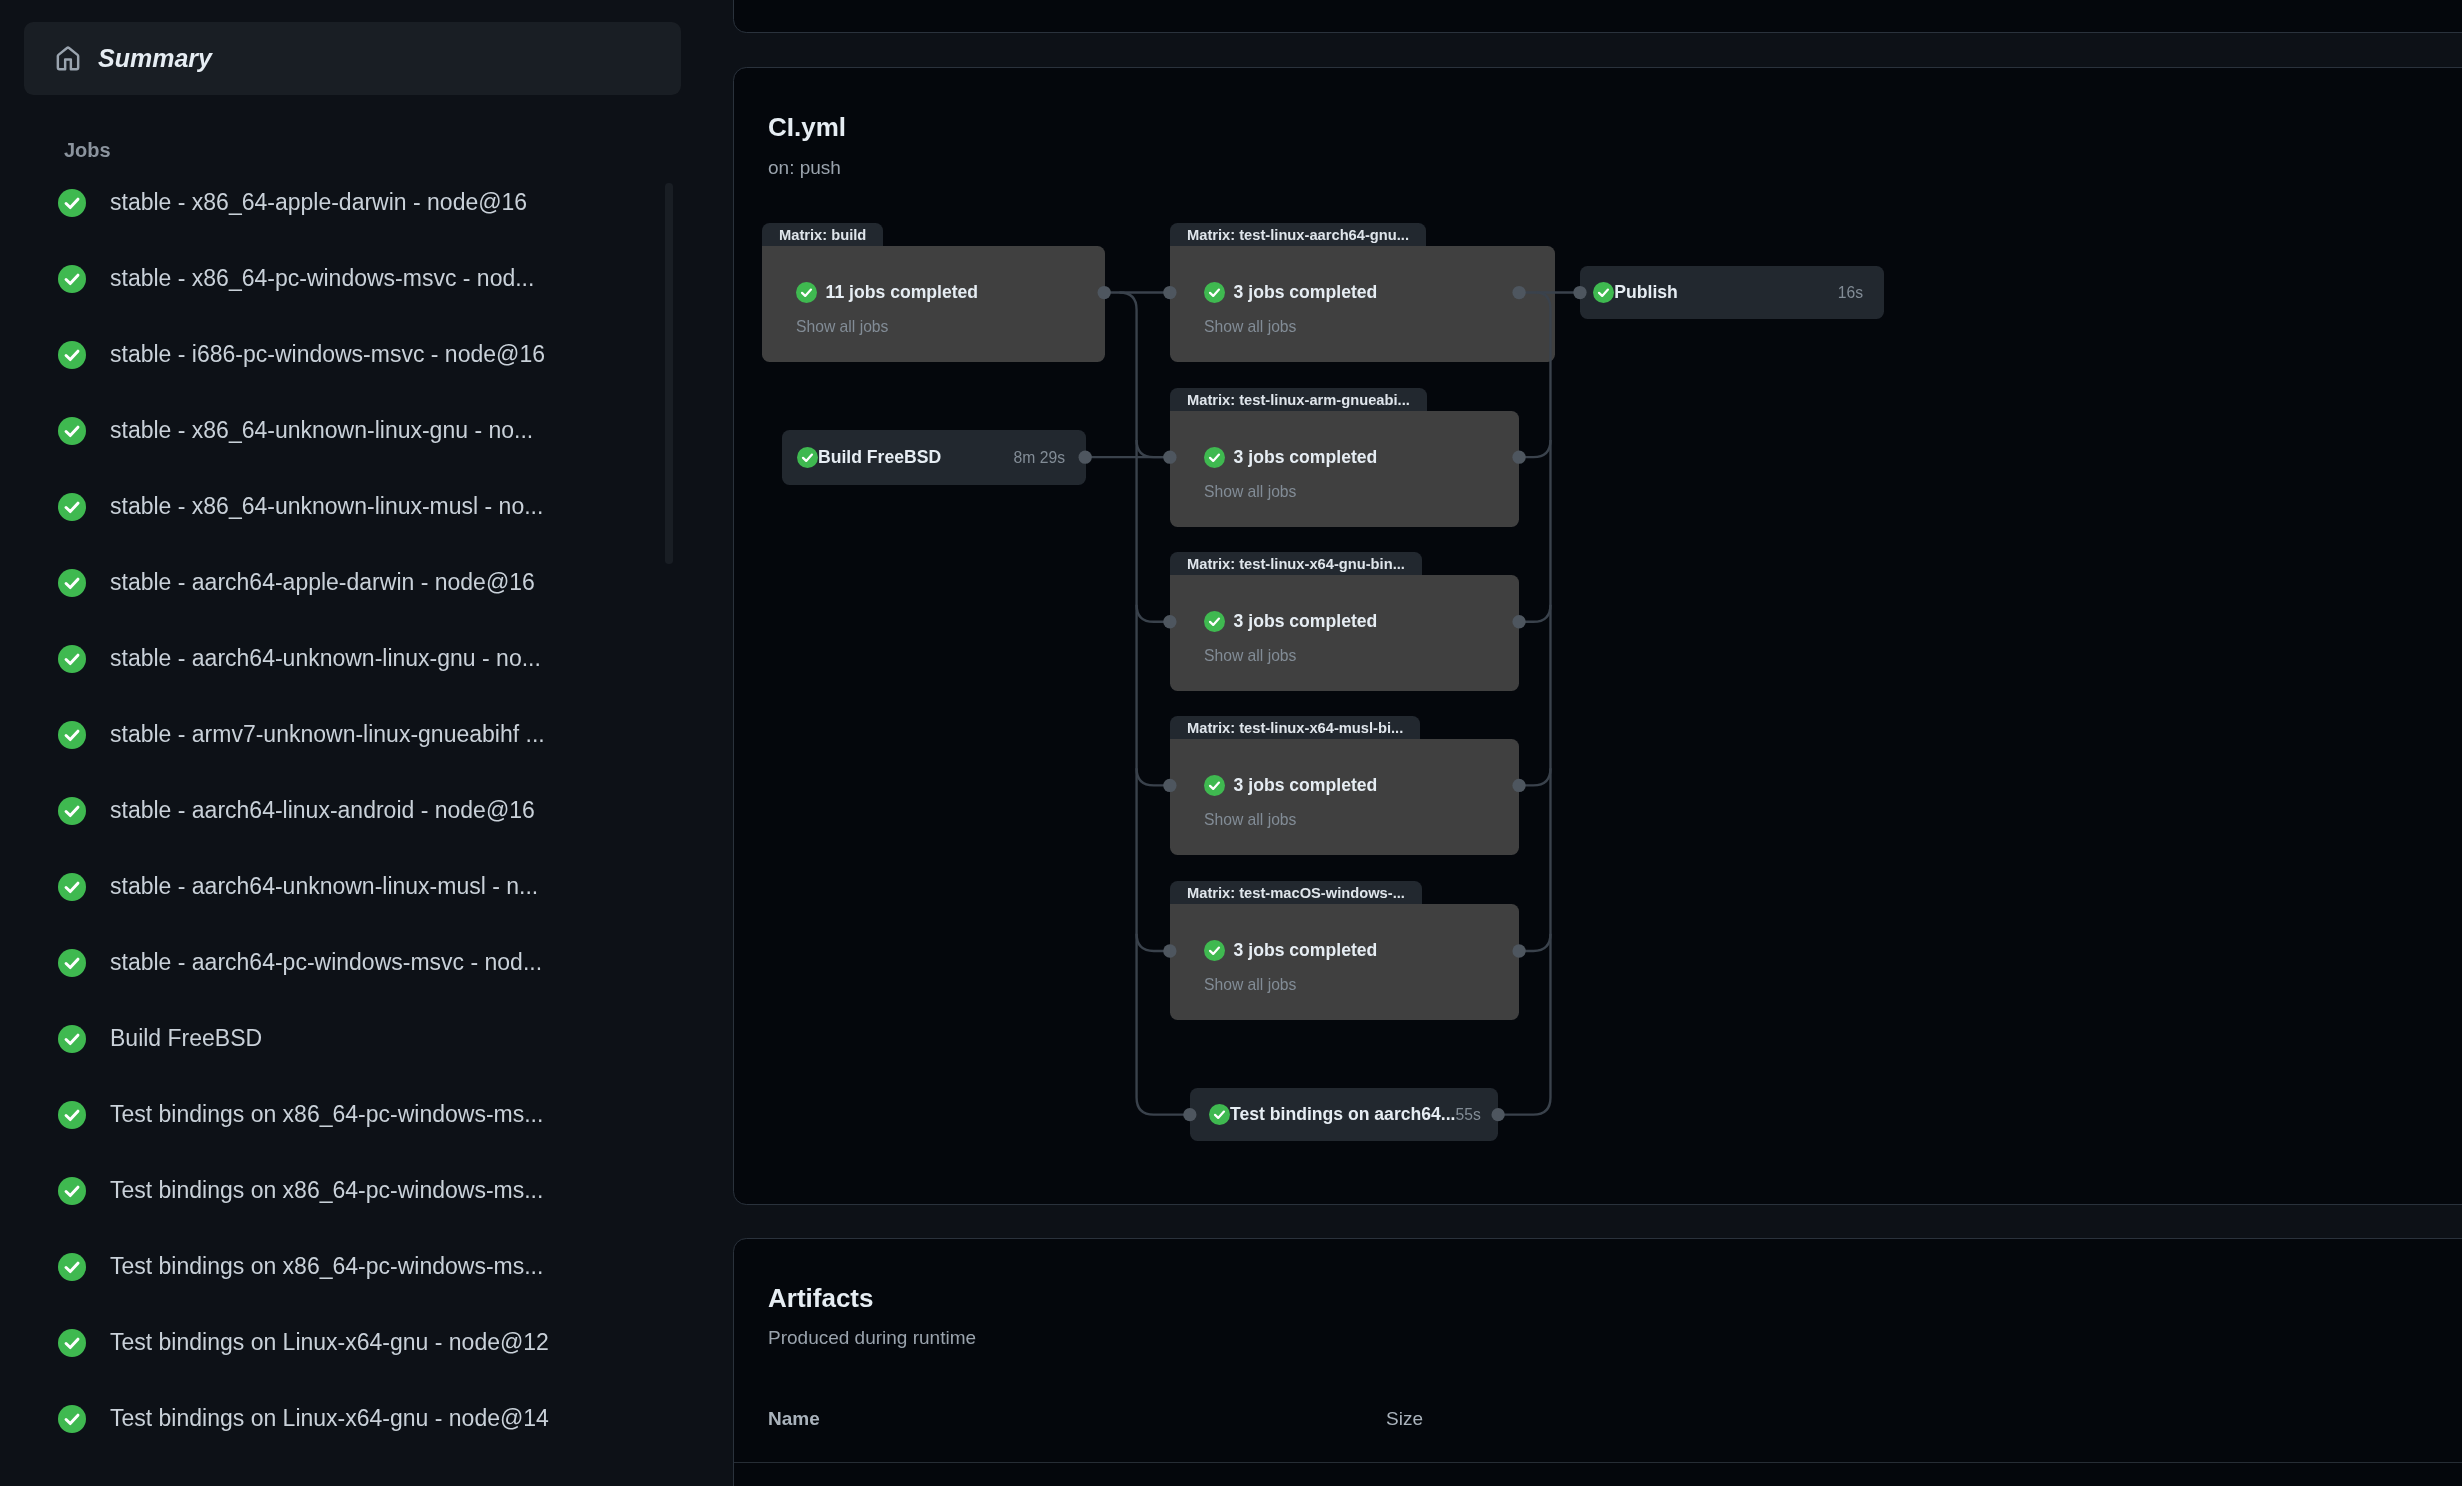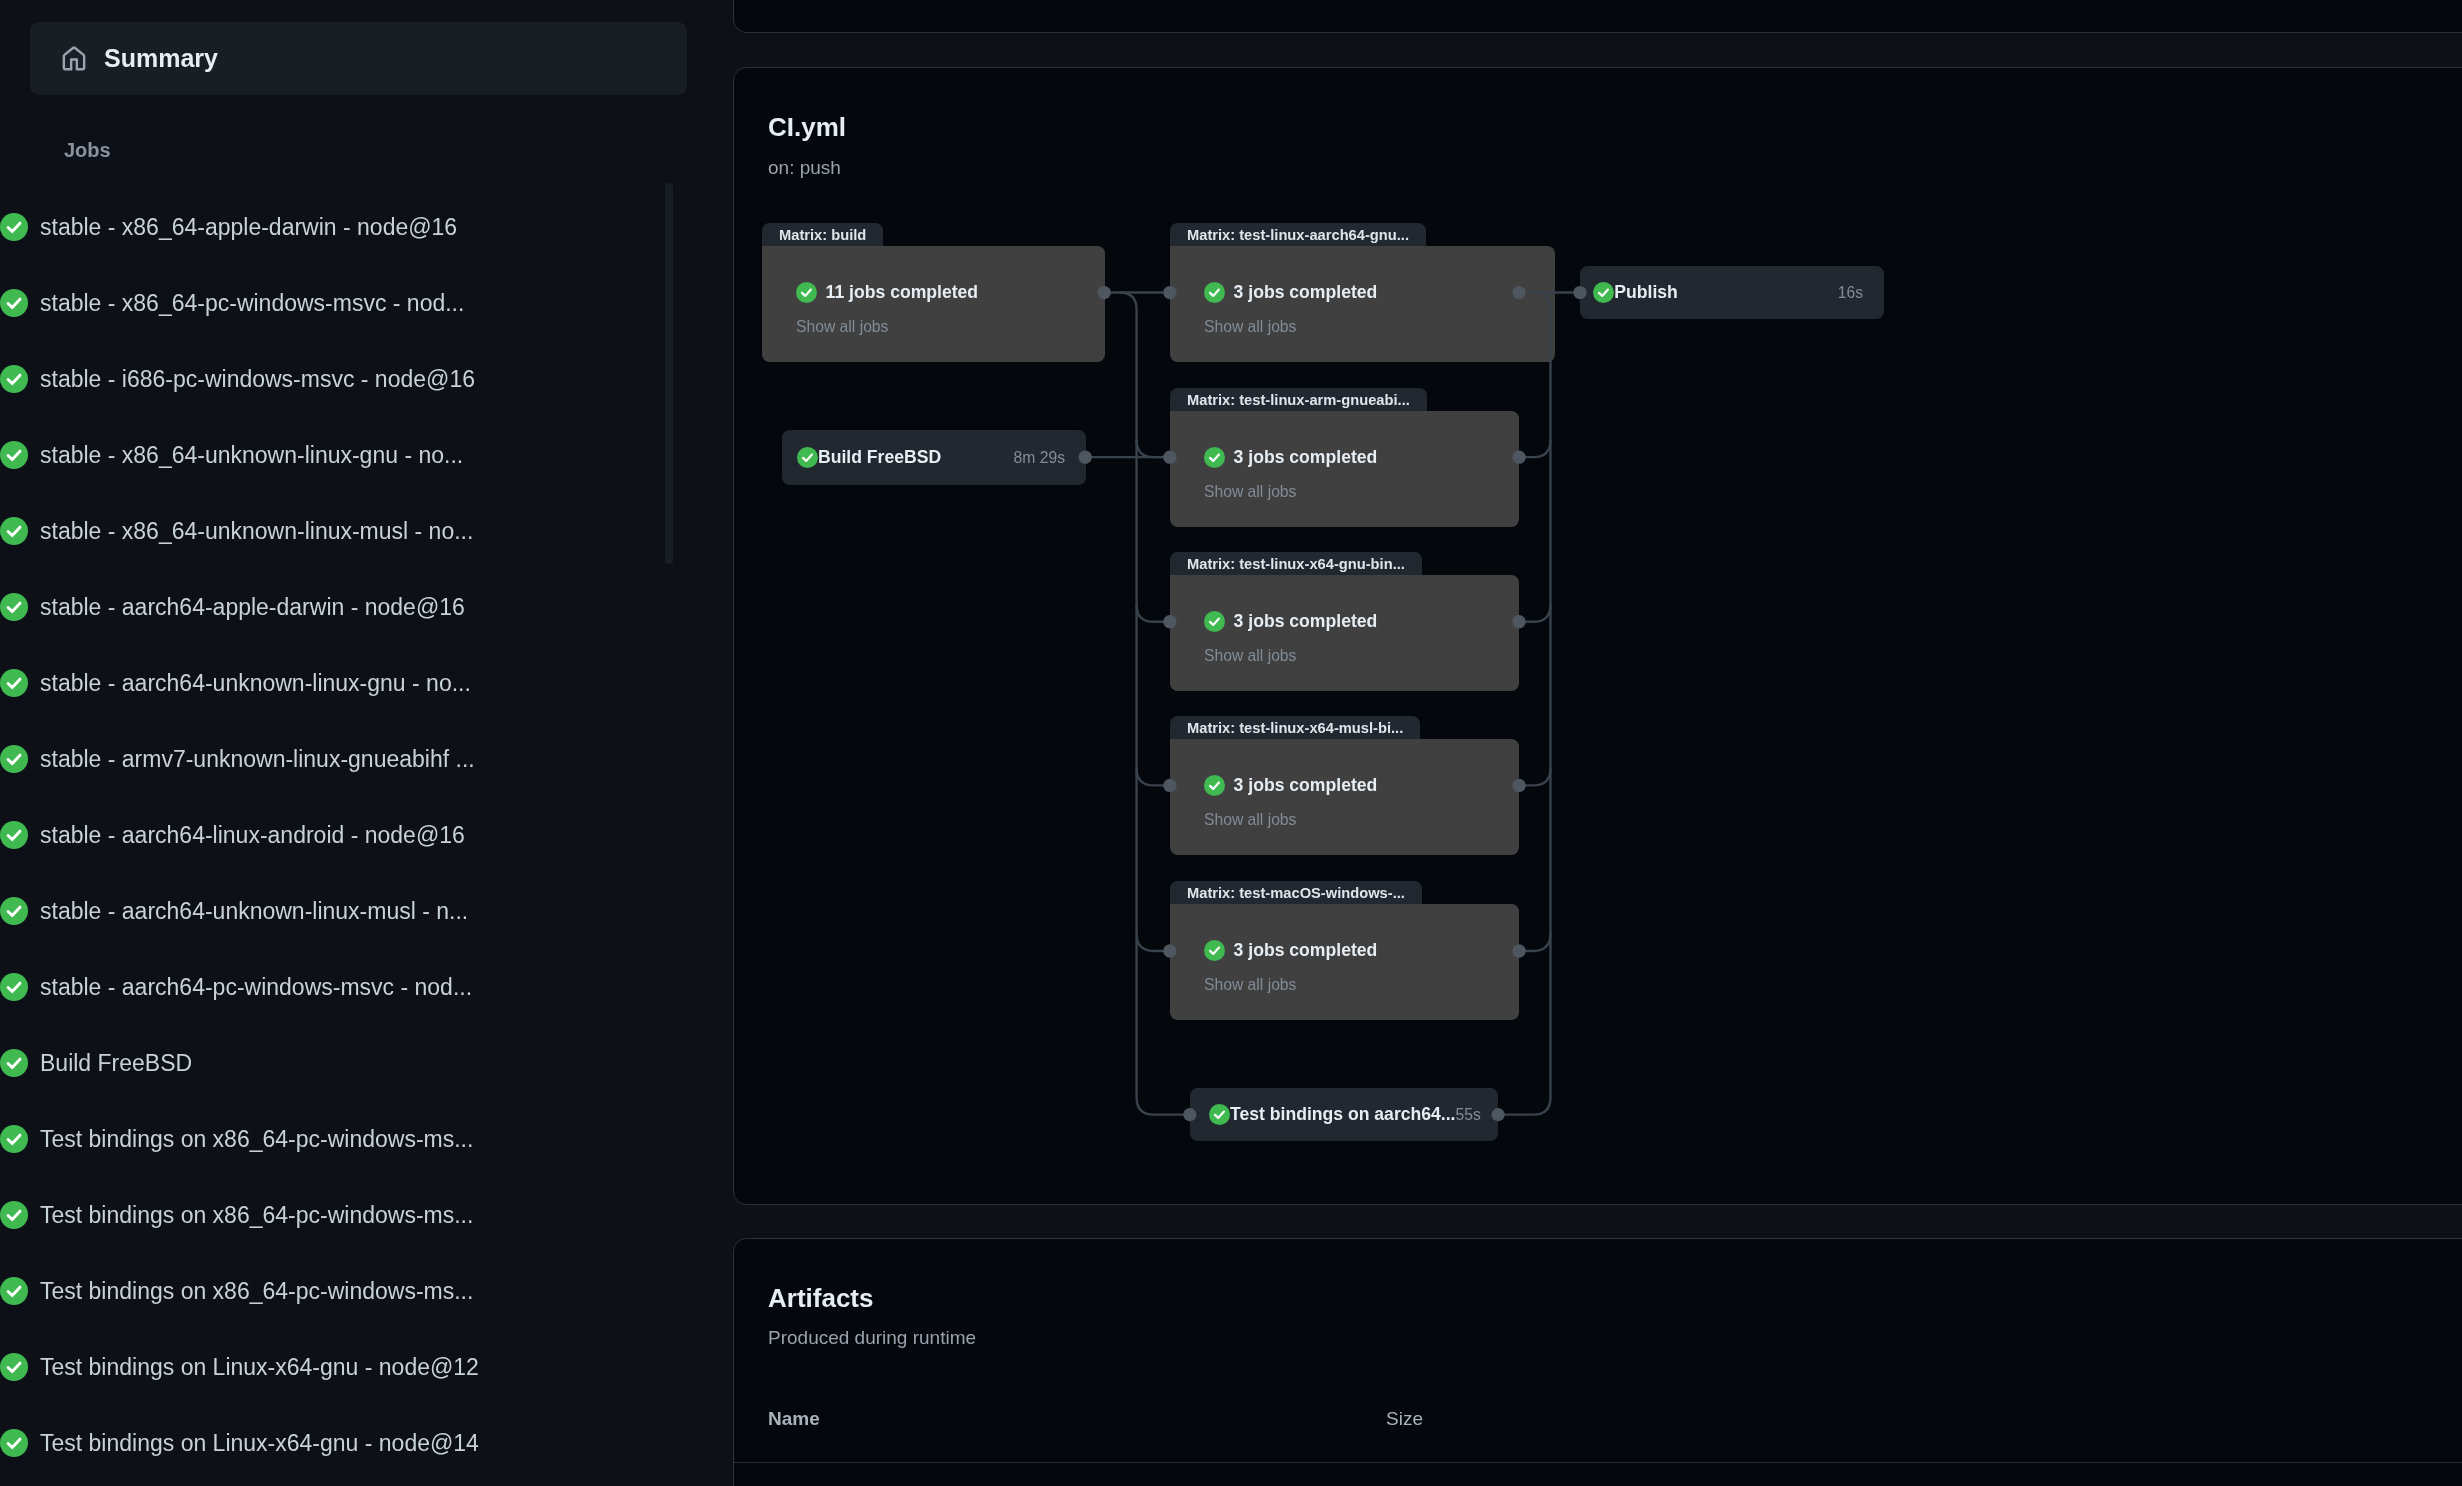--- a/index.html
+++ b/index.html
@@ -5,30 +5,31 @@
   html,body{margin:0;padding:0}
   body{
     width:2462px;height:1486px;position:relative;overflow:hidden;
     background:#0d1117;
     font-family:"Liberation Sans", sans-serif;
     -webkit-font-smoothing:antialiased;
   }
   
   .sidebar{position:absolute;left:0;top:0;width:720px;height:1486px}
   .summary-pill{
-    position:absolute;left:30px;top:22px;width:657px;height:73px;
+    position:absolute;left:24px;top:22px;width:657px;height:73px;
     border-radius:9.5px;background:rgba(177,186,196,0.08);
     display:flex;align-items:center;gap:17px;padding-left:31px;box-sizing:border-box;
     cursor:pointer;
+    font-style:italic;
   }
   .summary-pill .label{font-size:25px;font-weight:700;color:#e6edf3}
   .home-ic{width:26px;height:26px;flex:none}
   .jobs-header{position:absolute;left:64px;top:139px;font-size:20px;font-weight:700;color:#8b949e}
   .job-list{position:absolute;left:0;top:189px;width:704px;margin:0;padding:0;list-style:none}
-  .job-item{height:76px;display:flex;align-items:center;gap:12px;cursor:pointer}
+  .job-item{height:76px;display:flex;gap:24px;padding-left:58px;cursor:pointer}
   .job-item .jlabel{
     font-size:23px;color:#c9d1d9;white-space:nowrap;overflow:hidden;
   }
   .check-lg{width:28px;height:28px;flex:none}
   .check-sm{width:21px;height:21px;flex:none}
   .scroll-thumb{
     position:absolute;left:665px;top:183px;width:7.6px;height:381px;border-radius:3.8px;
     background:rgba(140,150,160,0.10);
   }
   

